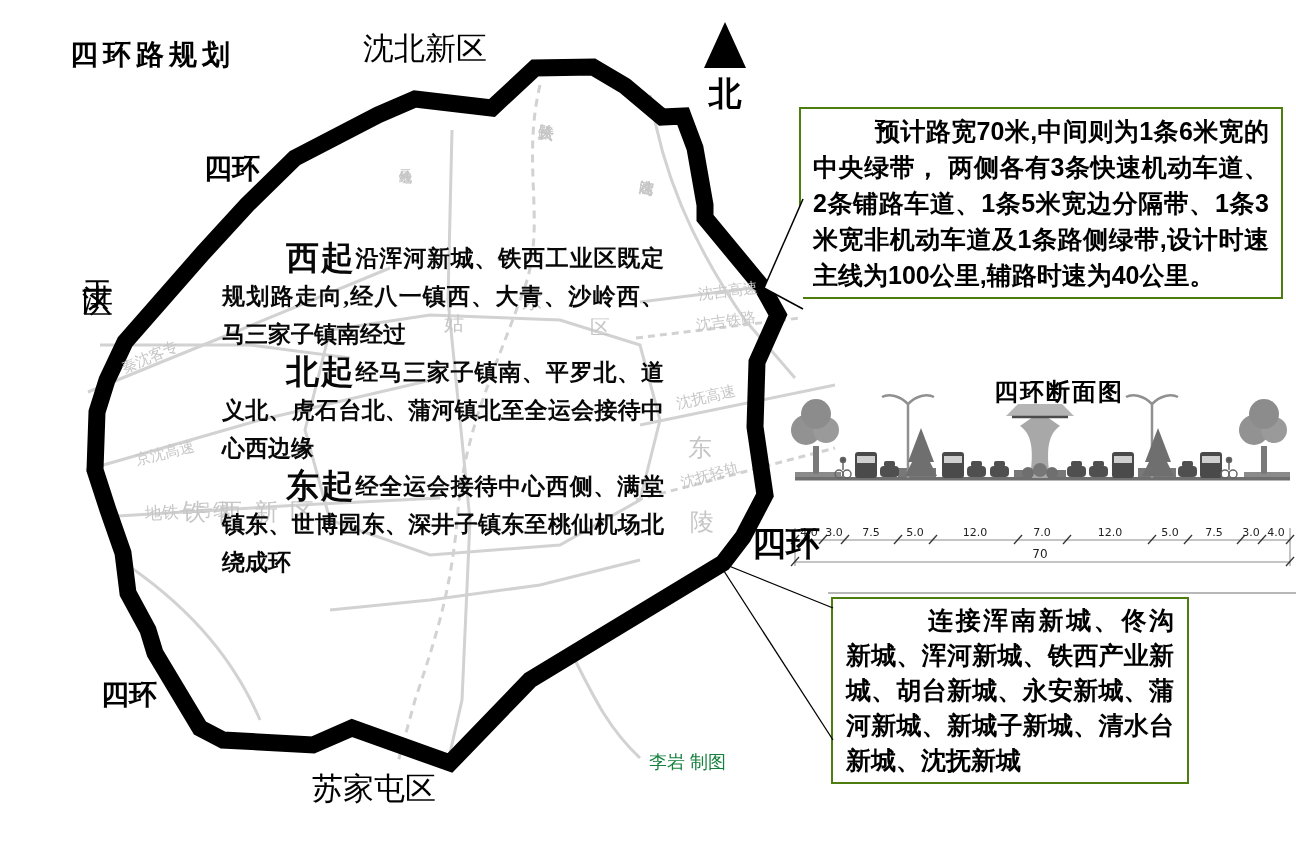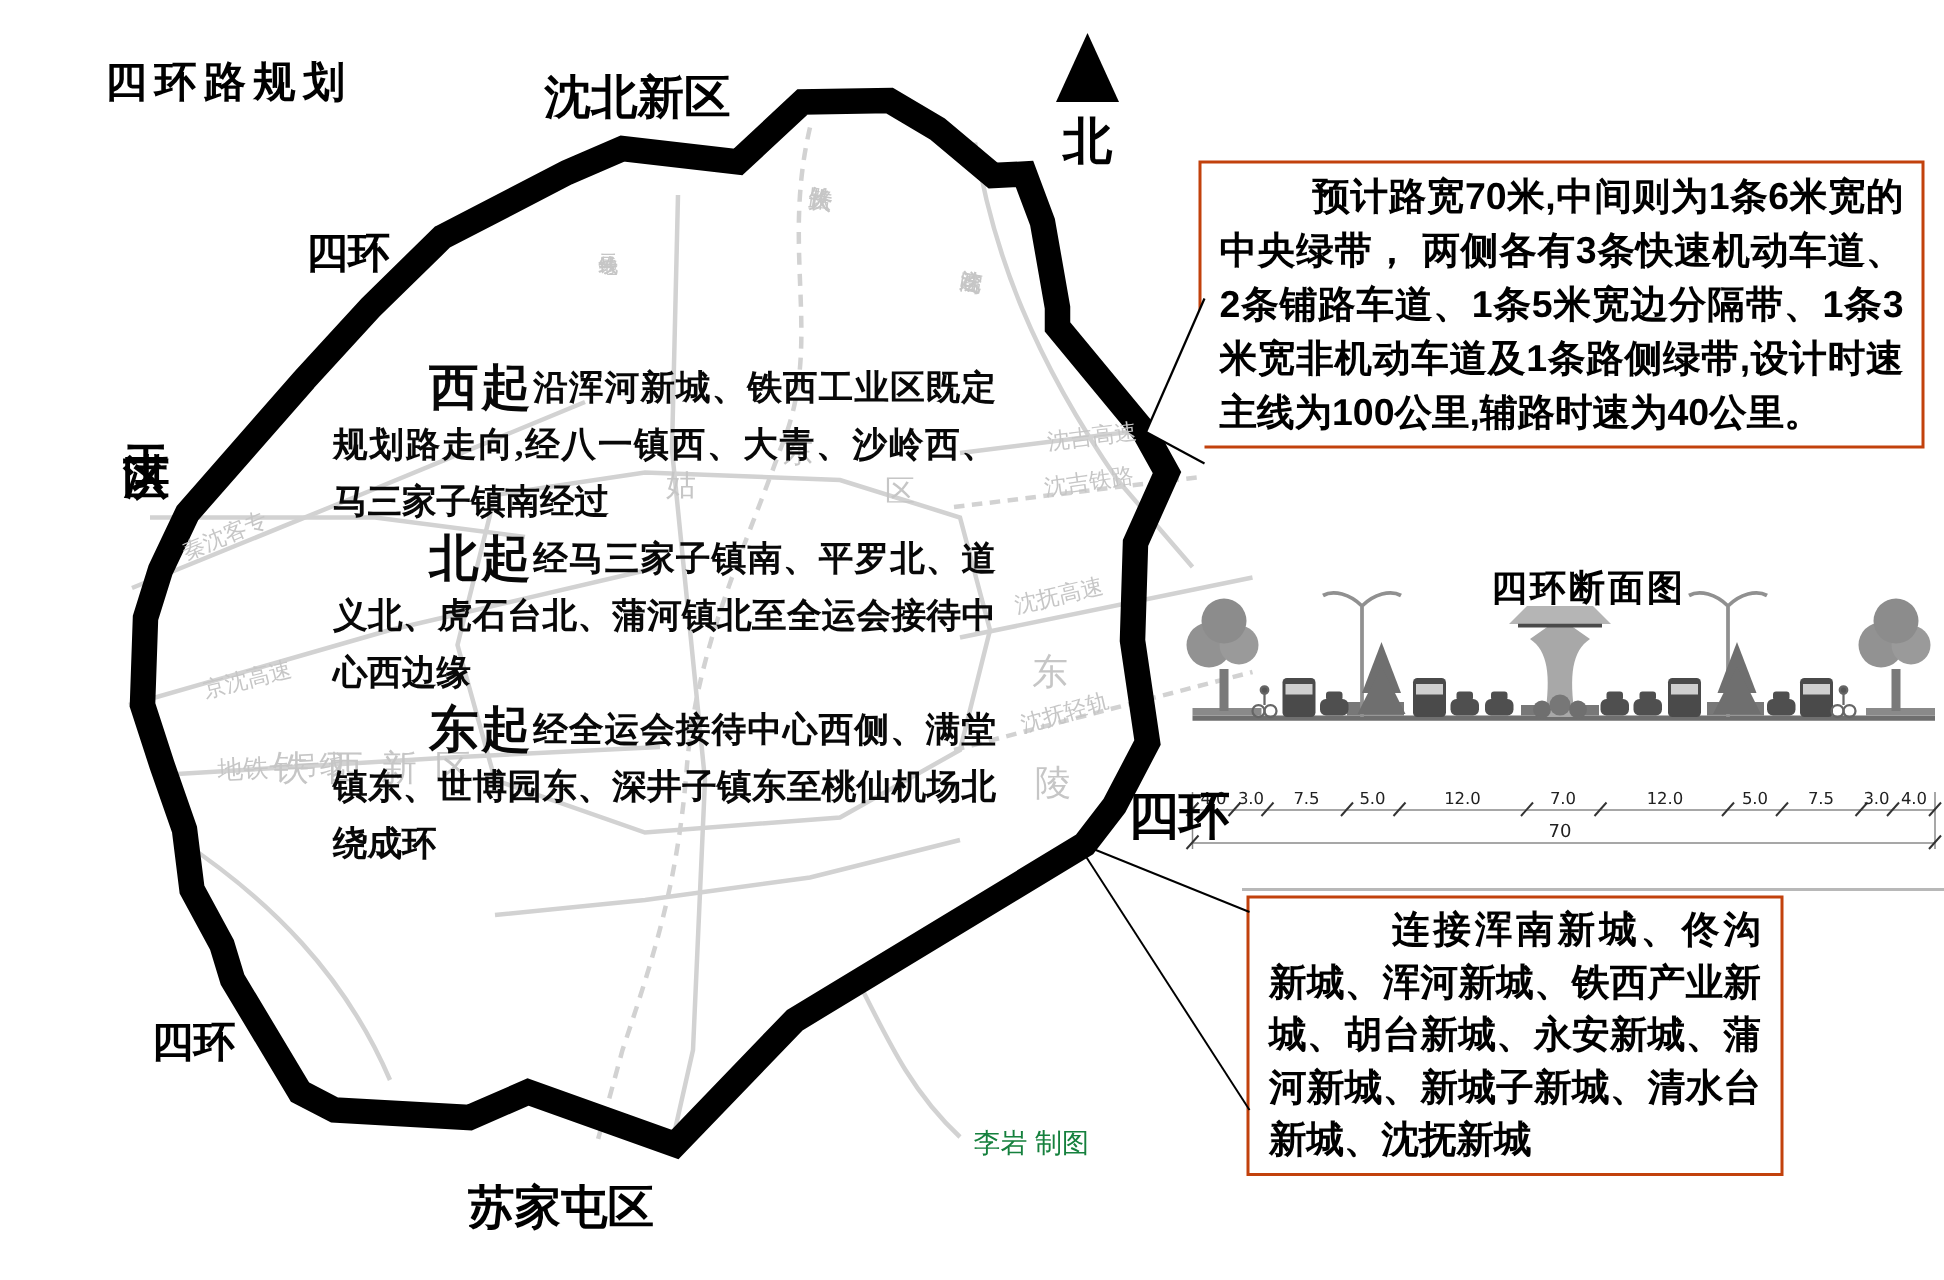--- a/index.html
+++ b/index.html
@@ -4,39 +4,39 @@
 <style>
   html,body{margin:0;padding:0;background:#fff;}
   .canvas{position:relative;width:1296px;height:853px;background:#fff;overflow:hidden;
           font-family:"Liberation Sans",sans-serif;color:#000;}
   svg{position:absolute;left:0;top:0;}
   #base-svg{z-index:0;}
   #overlay-svg{z-index:5;pointer-events:none;}
   .lbl{position:absolute;white-space:nowrap;}
   .page-title{left:70px;top:36px;font-family:"Liberation Serif",serif;font-weight:900;
               font-size:28px;letter-spacing:5px;z-index:2;}
-  .district{font-weight:bold;font-size:31px;z-index:2;margin-top:16px;}
+  .district{font-weight:normal;font-size:31px;z-index:2;}
   .d-shenbei{left:363px;top:28px;}
   .d-yuhong{left:76px;top:256px;writing-mode:vertical-rl;text-orientation:upright;letter-spacing:4px;}
   .d-sujiatun{left:312px;top:768px;}
   .ring-lbl{font-weight:bold;z-index:2;}
   .r-tl{left:204px;top:150px;font-size:28px;}
   .r-bl{left:101px;top:676px;font-size:28px;}
   .r-right{left:752px;top:521px;font-size:34px;z-index:3;}
   .north-wrap{position:absolute;left:704px;top:22px;z-index:2;text-align:center;}
   .north-tri{width:0;height:0;margin:0 auto;border-left:21px solid transparent;
              border-right:21px solid transparent;border-bottom:46px solid #000;}
   .north-txt{font-weight:bold;font-size:33px;margin-top:4px;}
   .routes{position:absolute;left:222px;top:240px;width:442px;z-index:2;
           font-family:"Liberation Serif",serif;font-weight:bold;font-size:23px;
           line-height:38px;text-align:justify;color:#080808;}
   .routes p{margin:0;text-indent:64px;}
   .routes .lead{font-family:"Liberation Sans",sans-serif;font-weight:900;font-size:33px;
                 line-height:1;letter-spacing:1px;vertical-align:-3px;}
-  .callout{position:absolute;background:#fff;border:2px solid #c2410c;z-index:4;
+  .callout{position:absolute;background:#fff;border:2px solid #4d7c0f;z-index:4;
            font-weight:600;text-align:justify;}
   .callout p{margin:0;}
   .co-spec{left:799px;top:107px;width:456px;padding:4px 12px;font-size:25px;line-height:36px;}
   .co-spec p{text-indent:62px;}
   .co-conn{left:831px;top:597px;width:328px;padding:4px 13px;font-size:25px;line-height:35px;}
   .co-conn p{text-indent:82px;}
   .section-title{left:982px;top:376px;font-weight:bold;font-size:24px;letter-spacing:2px;z-index:2;margin-left:12px;}
   .credit{left:649px;top:750px;font-size:18px;color:#15803d;z-index:2;}
   .bg-lbl{position:absolute;color:#c6c6c6;z-index:1;}
   .v{writing-mode:vertical-rl;text-orientation:upright;}

